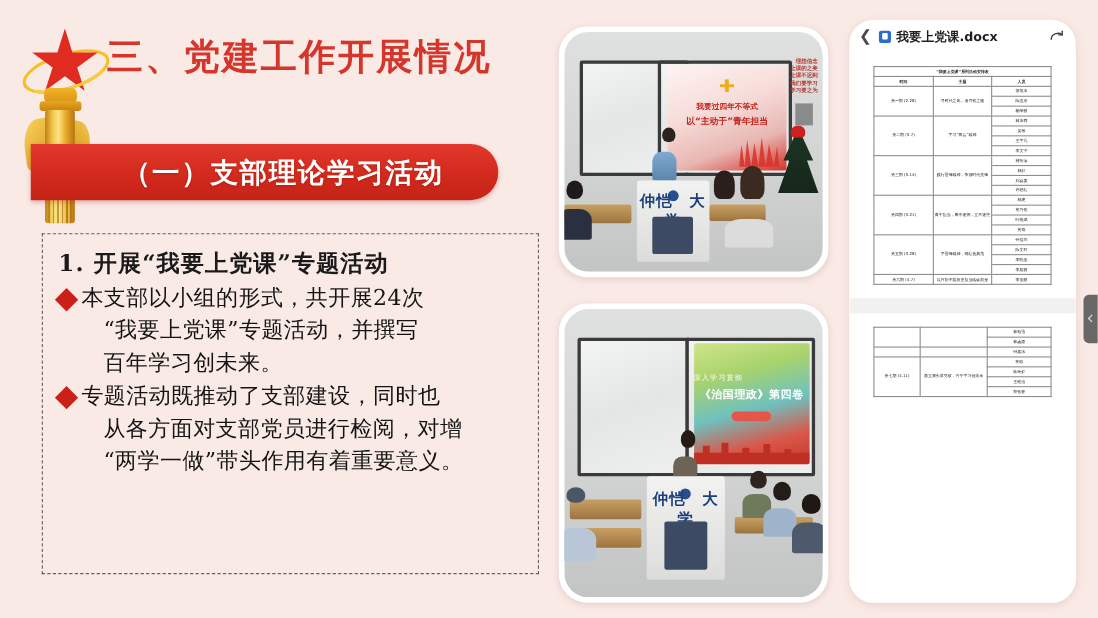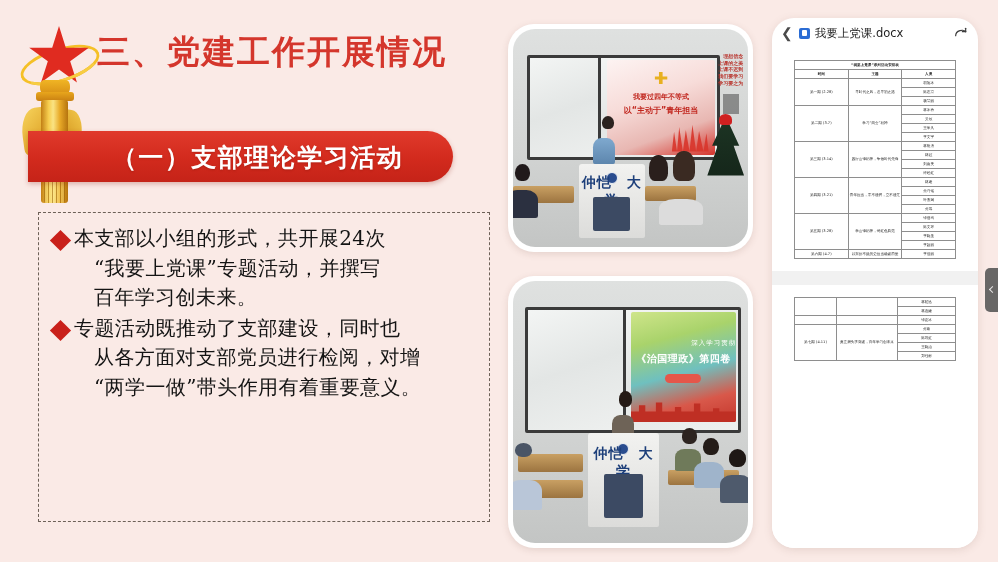--- a/index.html
+++ b/index.html
@@ -289,21 +289,21 @@
 
   
   .slide1 { background: linear-gradient(160deg,#fdf3f2 0%,#f7dcd9 40%,#e8b7b2 72%,#d4332b 100%); }
   .slide1 .emb { position:absolute; left:50%; top:13%; transform:translateX(-50%); width:13px; height:12px; background:#e8b020; clip-path: polygon(0 38%,34% 38%,34% 0,62% 0,62% 38%,100% 38%,100% 62%,62% 62%,62% 100%,34% 100%,34% 62%,0 62%); }
   .slide1 .t1 { position:absolute; left:0; right:0; top:34%; text-align:center; color:#c0241c; font-size:7px; font-weight:700; }
   .slide1 .t2 { position:absolute; left:0; right:0; top:47%; text-align:center; color:#c0241c; font-size:8px; font-weight:700; }
   .slide1 .crowd { position:absolute; right:6%; bottom:4%; width:34%; height:40%; background:#d8362c; clip-path: polygon(0 100%,6% 48%,14% 100%,20% 36%,30% 100%,38% 44%,48% 100%,56% 30%,66% 100%,74% 46%,86% 100%,94% 52%,100% 100%); opacity:.92; }
 
   
   .slide2 { background: linear-gradient(165deg,#cfe58a 0%,#a9d36b 26%,#6fc0bf 54%,#d8584a 78%,#c4372c 100%); }
-  .slide2 .s1 { position:absolute; left:0; right:0; top:24%; text-align:right; color:#ffffff; font-size:6.5px; letter-spacing:1px; }
+  .slide2 .s1 { position:absolute; left:0; right:0; top:24%; text-align:left; color:#ffffff; font-size:6.5px; letter-spacing:1px; }
   .slide2 .s2 { position:absolute; left:0; right:0; top:36%; text-align:center; color:#ffffff; font-size:10px; font-weight:700; letter-spacing:.5px; }
   .slide2 .pill { position:absolute; left:50%; top:56%; transform:translateX(-50%); width:36px; height:9px; background:#e5564a; border-radius:5px; }
   .slide2 .skyline { position:absolute; left:0; right:0; bottom:0; height:26%; background:#bf2f24; clip-path: polygon(0 100%,0 62%,8% 62%,8% 40%,14% 40%,14% 62%,24% 62%,24% 30%,30% 30%,30% 62%,42% 62%,42% 46%,48% 46%,48% 62%,60% 62%,60% 34%,66% 34%,66% 62%,78% 62%,78% 50%,84% 50%,84% 62%,100% 62%,100% 100%); }
 
   
   #doc-panel {
     position: absolute;
     left: 772px; top: 18px;
     width: 206px; height: 530px;
     background: #ffffff;
@@ -336,21 +336,21 @@
   }
   #doc-filetype-icon::after {
     content:"";
     position:absolute; left:3px; top:2.5px;
     width:5px; height:6px;
     background:#ffffff;
     border-radius:1px;
   }
   #doc-title {
     font-size: 11.5px;
-    font-weight: 400;
+    font-weight: 700;
     color: #1f1f1f;
     white-space: nowrap;
     flex: 1 1 auto;
   }
   #doc-action-icon {
     flex: 0 0 auto;
     width: 16px; height: 16px;
     color: #3c3c3c;
   }
   #doc-pages {
@@ -425,20 +425,21 @@
     <div class="flute"></div>
   </div>
 
   <div id="heading">三、党建工作开展情况</div>
 
   <div id="subbanner">
     <div id="subbanner-label">（一）支部理论学习活动</div>
   </div>
 
   <div id="body-box">
+    <div id="item-title">1. 开展“我要上党课”专题活动</div>
 
     <div class="bullet-row">
       <div class="bullet-mark"></div>
       <div class="bullet-text">
         <span>本支部以小组的形式，共开展24次</span>
         <span class="ind">“我要上党课”专题活动，并撰写</span>
         <span class="ind">百年学习创未来。</span>
       </div>
     </div>
 

